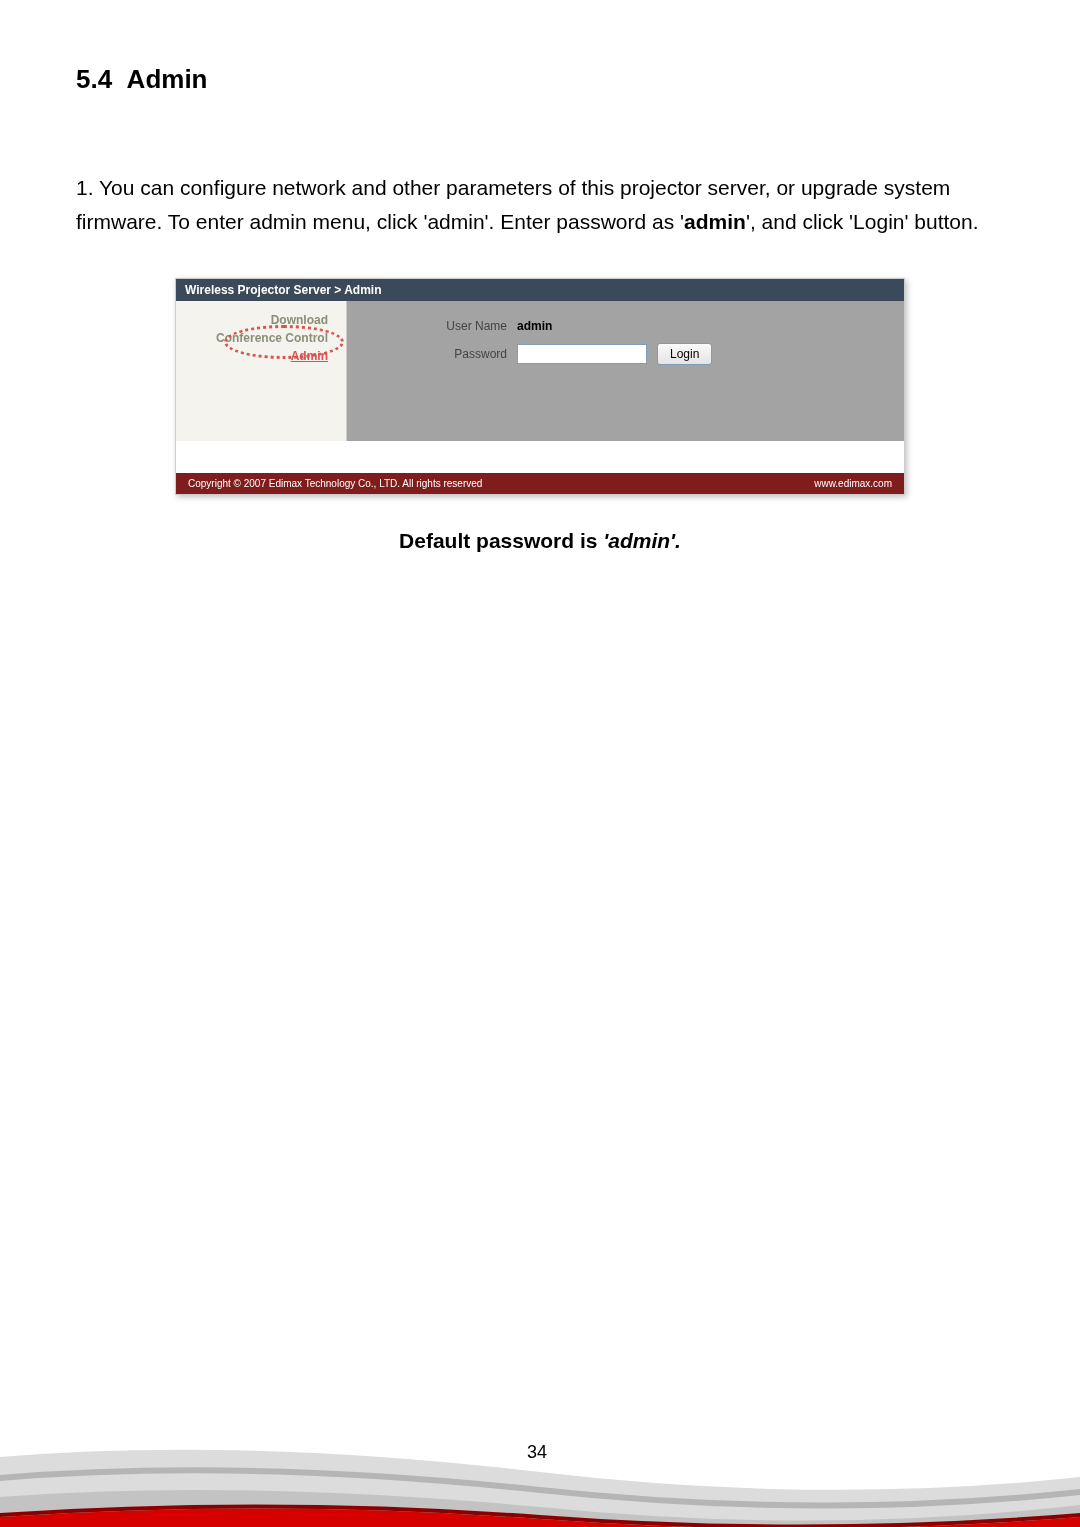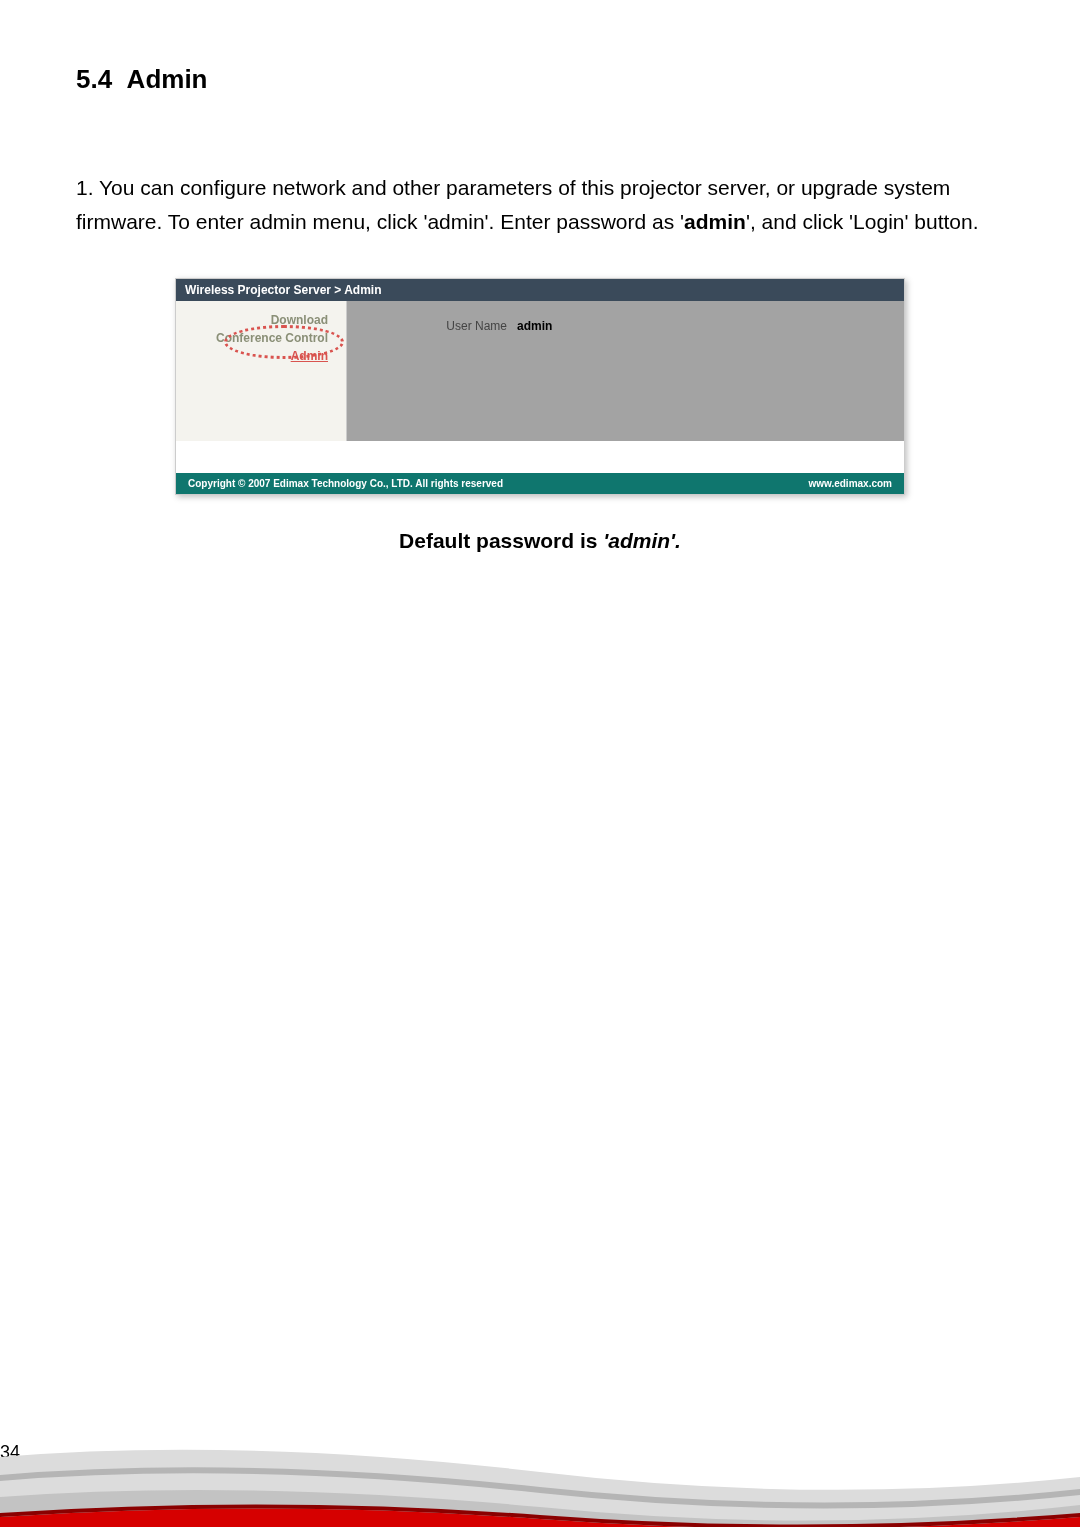--- a/index.html
+++ b/index.html
@@ -151,42 +151,42 @@
   .ss-button {
     height: 22px;
     padding: 0 12px;
     font-size: 12px;
     border: 1px solid #7f9db9;
     background: linear-gradient(#fafafa, #e4e4e4);
     border-radius: 3px;
     cursor: pointer;
   }
   .ss-footer {
-    background: #0f766e;
+    background: #7f1d1d;
     color: #fff;
     font-size: 10px;
-    font-weight: bold;
+    font-weight: normal;
     display: flex;
     justify-content: space-between;
     padding: 5px 12px;
     margin-top: 32px;
   }
   .caption {
     text-align: center;
     font-size: 21px;
     margin-top: 34px;
   }
   .caption b { font-weight: bold; }
   .caption i { font-style: italic; font-weight: bold; }
   .page-number {
     position: absolute;
     left: 0;
     right: 6px;
     bottom: 64px;
-    text-align: left;
+    text-align: center;
     font-size: 18px;
     color: #000;
   }
   .footer-art {
     position: absolute;
     left: 0;
     bottom: 0;
     width: 1080px;
     height: 110px;
     pointer-events: none;
@@ -214,20 +214,25 @@
         <span class="ss-nav-item">Download</span>
         <span class="ss-nav-item">Conference Control</span>
         <span class="ss-nav-item active">Admin</span>
         <div class="ss-highlight"></div>
       </div>
       <div class="ss-content">
         <div class="ss-row">
           <span class="ss-label">User Name</span>
           <span class="ss-value">admin</span>
         </div>
+        <div class="ss-row">
+          <span class="ss-label">Password</span>
+          <input class="ss-input" type="password" value="" style="">
+          <button class="ss-button">Login</button>
+        </div>
       </div>
     </div>
 
     <div style="background:#f4f3ee;">
       <div class="ss-footer">
         <span>Copyright © 2007 Edimax Technology Co., LTD. All rights reserved</span>
         <span>www.edimax.com</span>
       </div>
     </div>
   </div>

